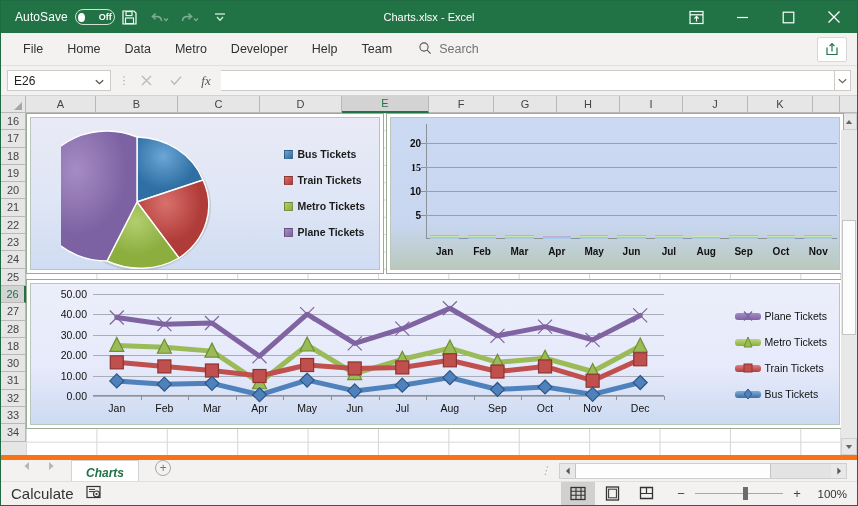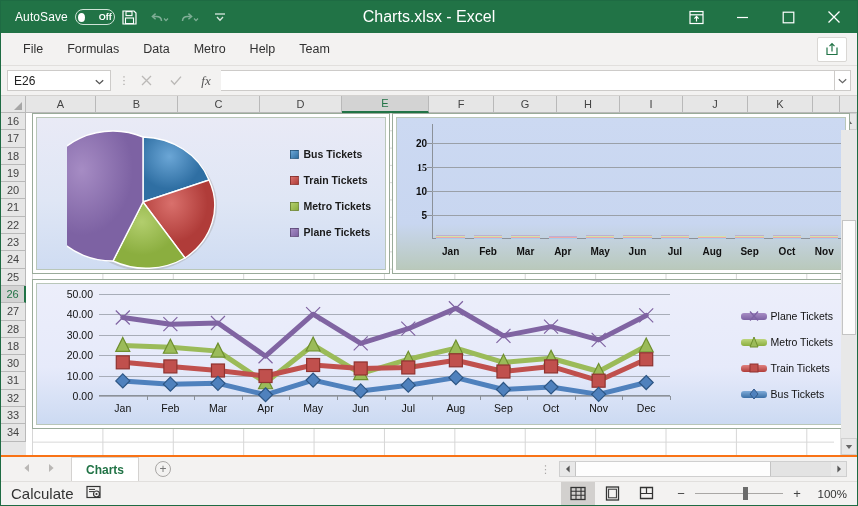--- a/index.html
+++ b/index.html
@@ -22,21 +22,21 @@
   .autosave-label { font-size:12px; color:#fff; margin-right:7px; letter-spacing:.1px;}
   .toggle {
     width:40px; height:16px; border:1.3px solid #cfe3d7; border-radius:9px;
     display:flex; align-items:center; padding:0 2px; gap:14px; background:transparent;
   }
   .toggle .knob { width:9px;height:9px;border-radius:50%;background:#fff; }
   .toggle .offtxt { font-size:9px; color:#fff; font-weight:600; }
   .qbtn { width:30px;height:26px; display:flex;align-items:center;justify-content:center; }
   .qbtn svg { display:block; }
   .title-center {
-    position:absolute; left:0; right:0; text-align:center; font-size:16px;
+    position:absolute; left:0; right:0; text-align:center; font-size:11px;
     pointer-events:none;
   }
   .win-controls { margin-left:auto; display:flex; height:32px; }
   .win-btn { width:46px;height:32px; display:flex;align-items:center;justify-content:center;}
 
   
   .ribbon {
     height:33px; flex:0 0 33px; background:#f3f2f1; display:flex; align-items:center;
     border-bottom:1px solid #e1dfdd; padding-left:10px;
   }
@@ -78,21 +78,21 @@
   .colheads { display:flex; height:17px; flex:0 0 17px; background:#e6e6e6; }
   .corner { width:25px; flex:0 0 25px; border-right:1px solid #b9b9b9; border-bottom:1px solid #b9b9b9;
             background:#e6e6e6; position:relative;}
   .corner:after{ content:""; position:absolute; right:3px; bottom:2px; width:0;height:0;
                  border-left:8px solid transparent; border-bottom:8px solid #a6a6a6;}
   .colhead {
     flex:0 0 auto; border-right:1px solid #b9b9b9; border-bottom:1px solid #b9b9b9;
     text-align:center; font-size:11px; line-height:16px; color:#444; background:#e6e6e6;
   }
   .colhead.sel { background:#d3d3d3; color:#217346; border-bottom:2px solid #217346; line-height:15px;}
-  .gridbody { flex:1 1 auto; display:flex; position:relative; overflow:hidden;gap:6px;}
+  .gridbody { flex:1 1 auto; display:flex; position:relative; overflow:hidden;}
   .rowheads { width:25px; flex:0 0 25px; background:#e6e6e6; }
   .rowhead {
     height:17.3px; border-right:1px solid #b9b9b9; border-bottom:1px solid #b9b9b9;
     font-size:11px; color:#444; text-align:center; line-height:16px; background:#e6e6e6;
   }
   .rowhead.sel { background:#d3d3d3; color:#217346; border-right:2px solid #217346;}
   .cells { flex:1 1 auto; position:relative; background:#fff;
            background-image:linear-gradient(to right,#d6d6d6 1px,transparent 1px),
                             linear-gradient(to bottom,#d6d6d6 1px,transparent 1px);
            background-size:70.4px 17.3px; }
@@ -150,22 +150,22 @@
                font-size:10.5px; color:#111; }
   .ln-tick { position:absolute; top:100%; width:1px; height:4px; background:#8b9199; }
   .ln-axis-x { position:absolute; left:0; right:0; bottom:0; height:1px; background:#8b9199; }
   .line-legend { position:absolute; right:12px; top:26px; }
   .ll-item { display:flex; align-items:center; gap:4px; margin-bottom:14px; }
   .ll-key { width:26px; height:7px; border-radius:3px; position:relative; }
   .ll-mark { position:absolute; left:8px; top:-3px; width:10px; height:12px; }
   .ll-txt { font-size:10.5px; color:#111; white-space:nowrap; }
 
   
-  .sheetbar { height:26px; flex:0 0 26px; background:#f3f2f1; display:flex; align-items:center;
-              border-top:2px solid #f97316; }
+  .sheetbar { height:26px; flex:0 0 26px; background:#f3f2f1; display:flex; 
+              border-top:5px solid #f97316;font-style:italic; }
   .navarrows { display:flex; gap:16px; padding:0 16px 0 22px; color:#b9b7b5; }
   .sheettab { height:25px; padding:0 14px; background:#fff; border:1px solid #d4d2d0; border-bottom:none;
               display:flex; align-items:center; font-size:12px; font-weight:bold; color:#217346; }
   .addsheet { margin-left:16px; width:16px;height:16px; border:1px solid #a9a7a5; border-radius:50%;
               display:flex;align-items:center;justify-content:center; color:#777; font-size:12px;
               line-height:1;}
   .hscroll-wrap { margin-left:auto; display:flex; align-items:center; gap:8px; padding-right:10px; }
   .hs-dots { color:#a9a7a5; font-size:11px; letter-spacing:0; }
   .hscroll { width:288px; height:16px; background:#e3e3e3; border:1px solid #cfcfcf; display:flex; }
   .hs-btn { width:15px; display:flex;align-items:center;justify-content:center; background:#e8e8e8;}
@@ -248,25 +248,35 @@
       <div class="win-btn close">
         <svg width="14" height="14" viewBox="0 0 14 14">
             <path d="M1.5 1.5l11 11M12.5 1.5l-11 11" stroke="#fff" stroke-width="1.3"></path>
           </svg>
       </div>
     </div>
   </div>
 
   <div class="ribbon">
     <div class="rtab file">File</div>
-    <div class="rtab">Formulas</div>
+    <div class="rtab">Home</div>
     <div class="rtab">Data</div>
     <div class="rtab">Metro</div>
+    <div class="rtab">Developer</div>
     <div class="rtab">Help</div>
     <div class="rtab">Team</div>
+    <div class="search-wrap">
+      <span>
+        <svg width="14" height="14" viewBox="0 0 14 14">
+            <circle cx="6" cy="6" r="4.1" fill="none" stroke="#555" stroke-width="1.1"></circle>
+            <path d="M9.2 9.2l3.4 3.4" stroke="#555" stroke-width="1.1"></path>
+          </svg>
+      </span>
+      <input class="search-input" placeholder="Search" style="">
+    </div>
     <div class="ribbon-right">
       <div class="rbtn">
         <svg width="15" height="14" viewBox="0 0 15 14">
             <path d="M2 5.4v7.1h10V5.4" fill="none" stroke="#217346" stroke-width="1.2"></path>
             <path d="M7 9.6V1.8M4.5 4.1L7 1.6l2.5 2.5" fill="none" stroke="#217346" stroke-width="1.2"></path>
           </svg>
       </div>
 
     </div>
   </div>

